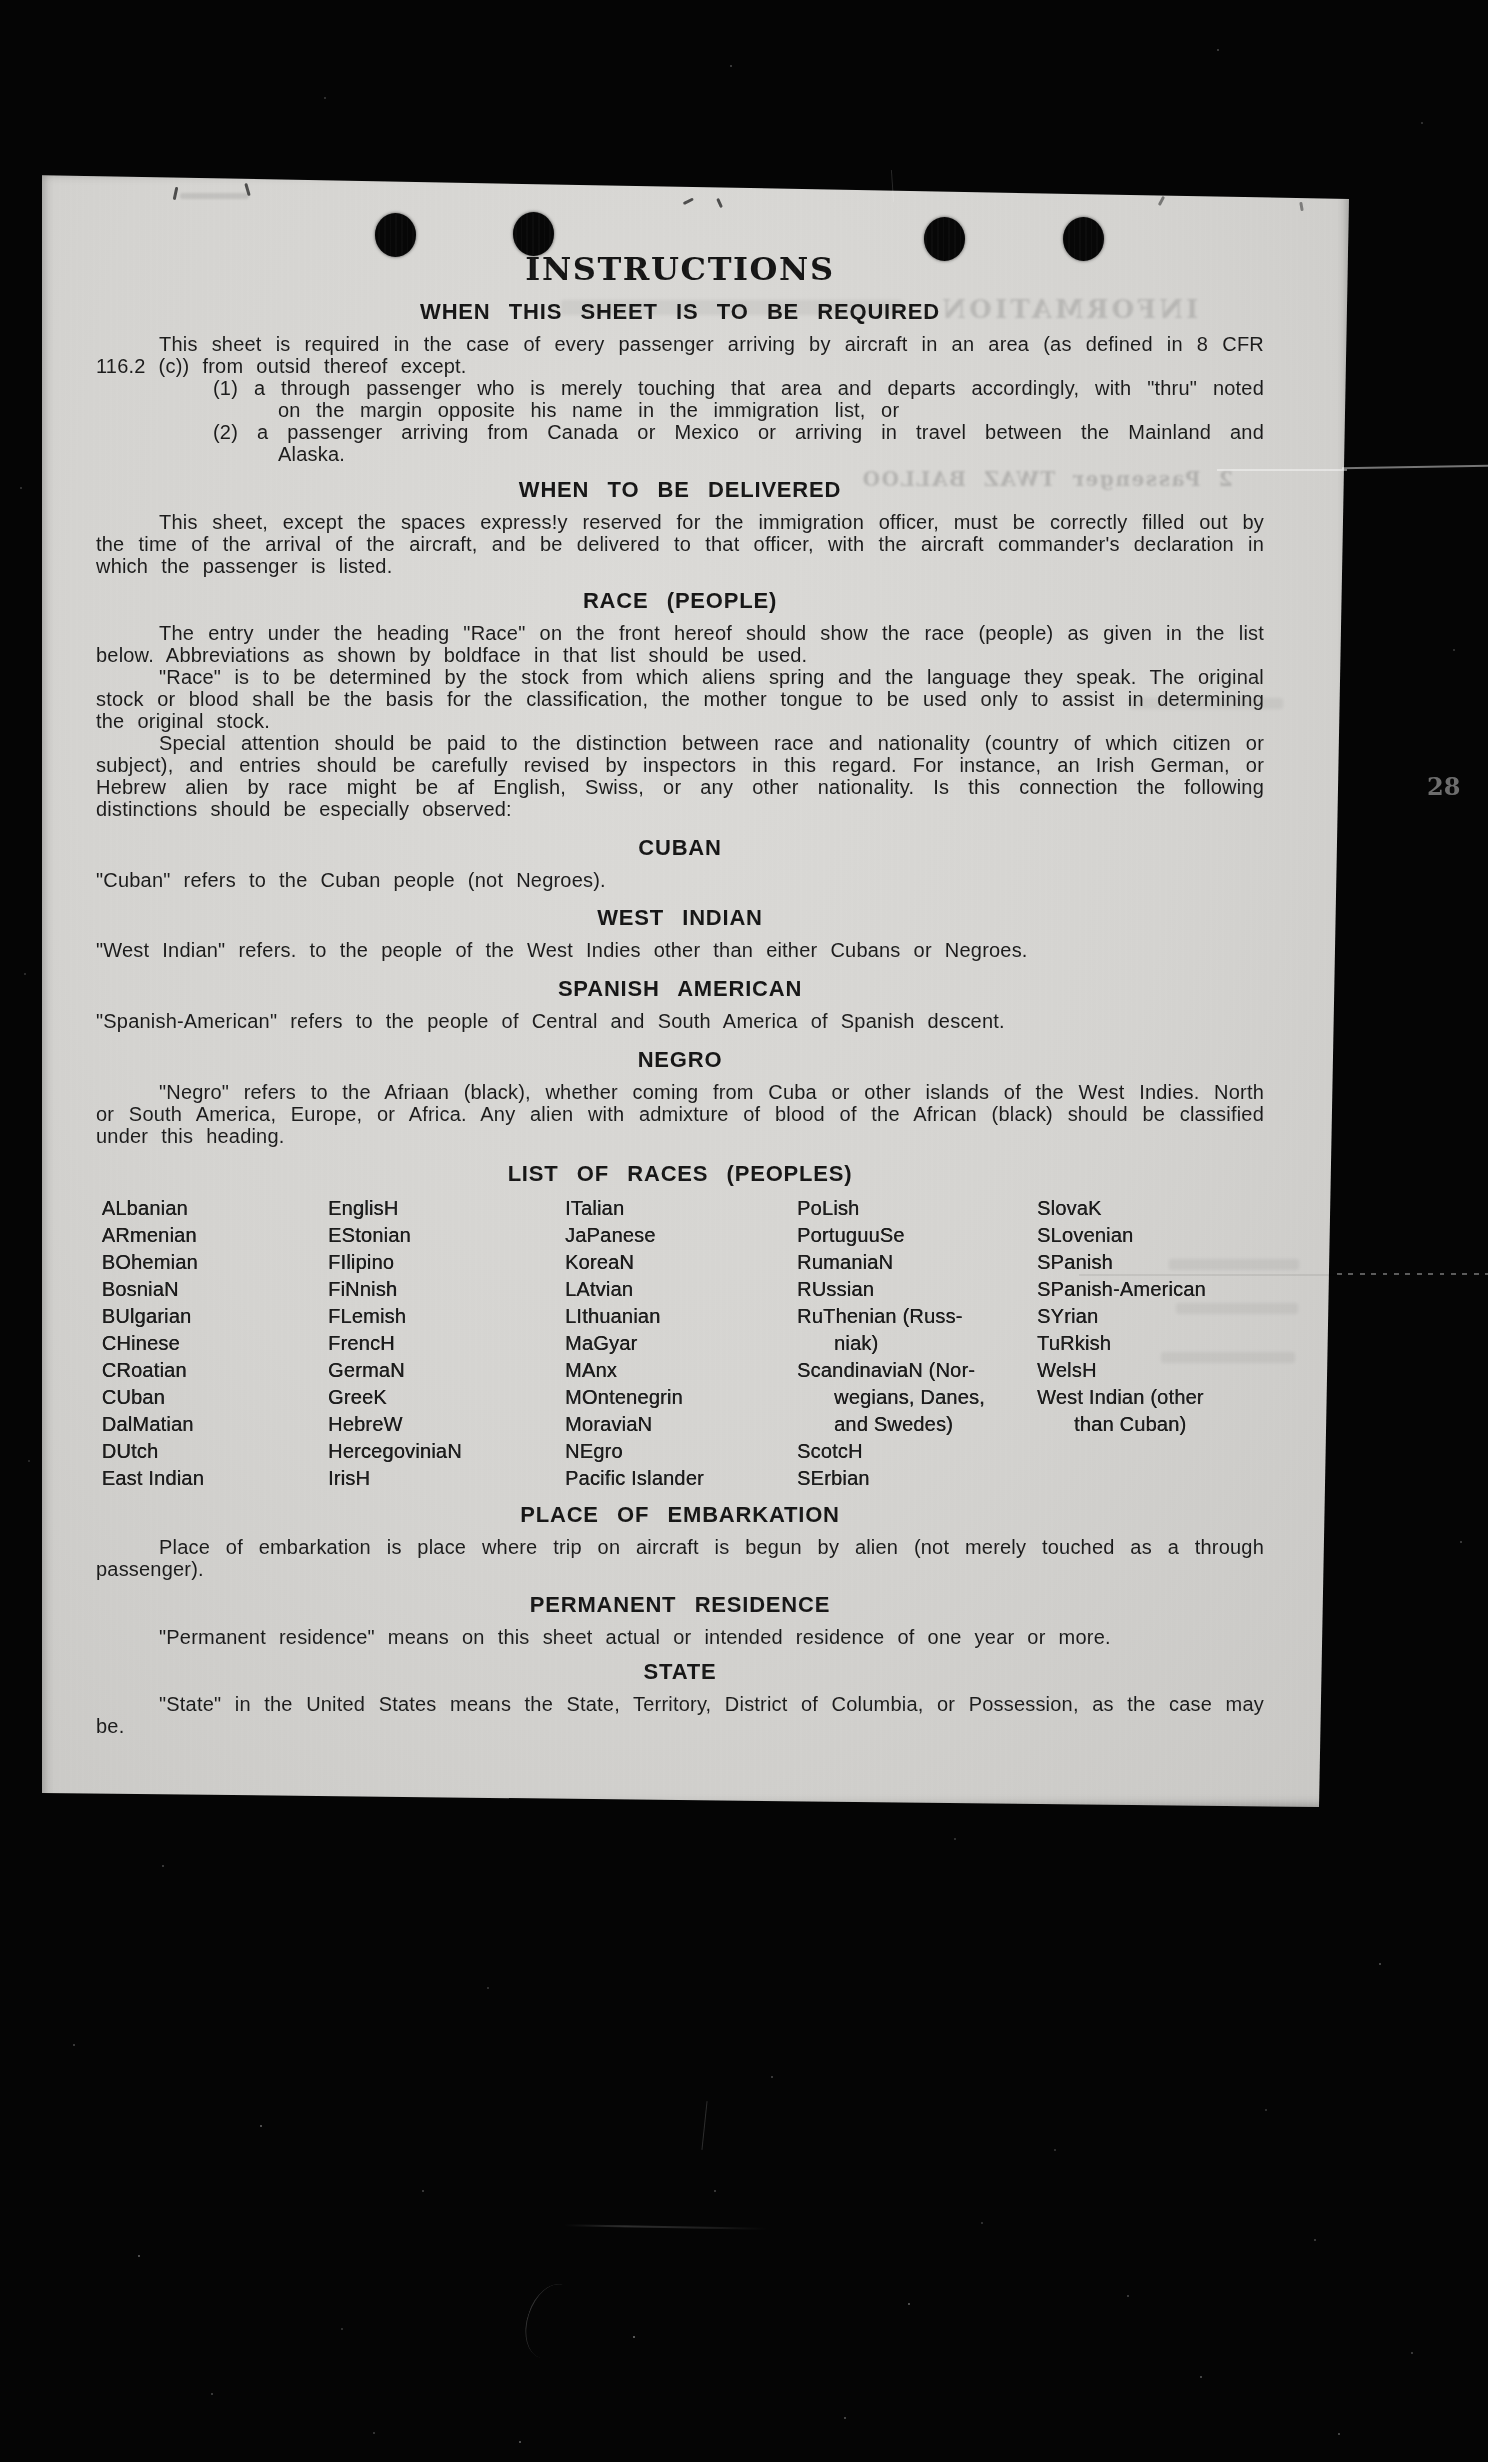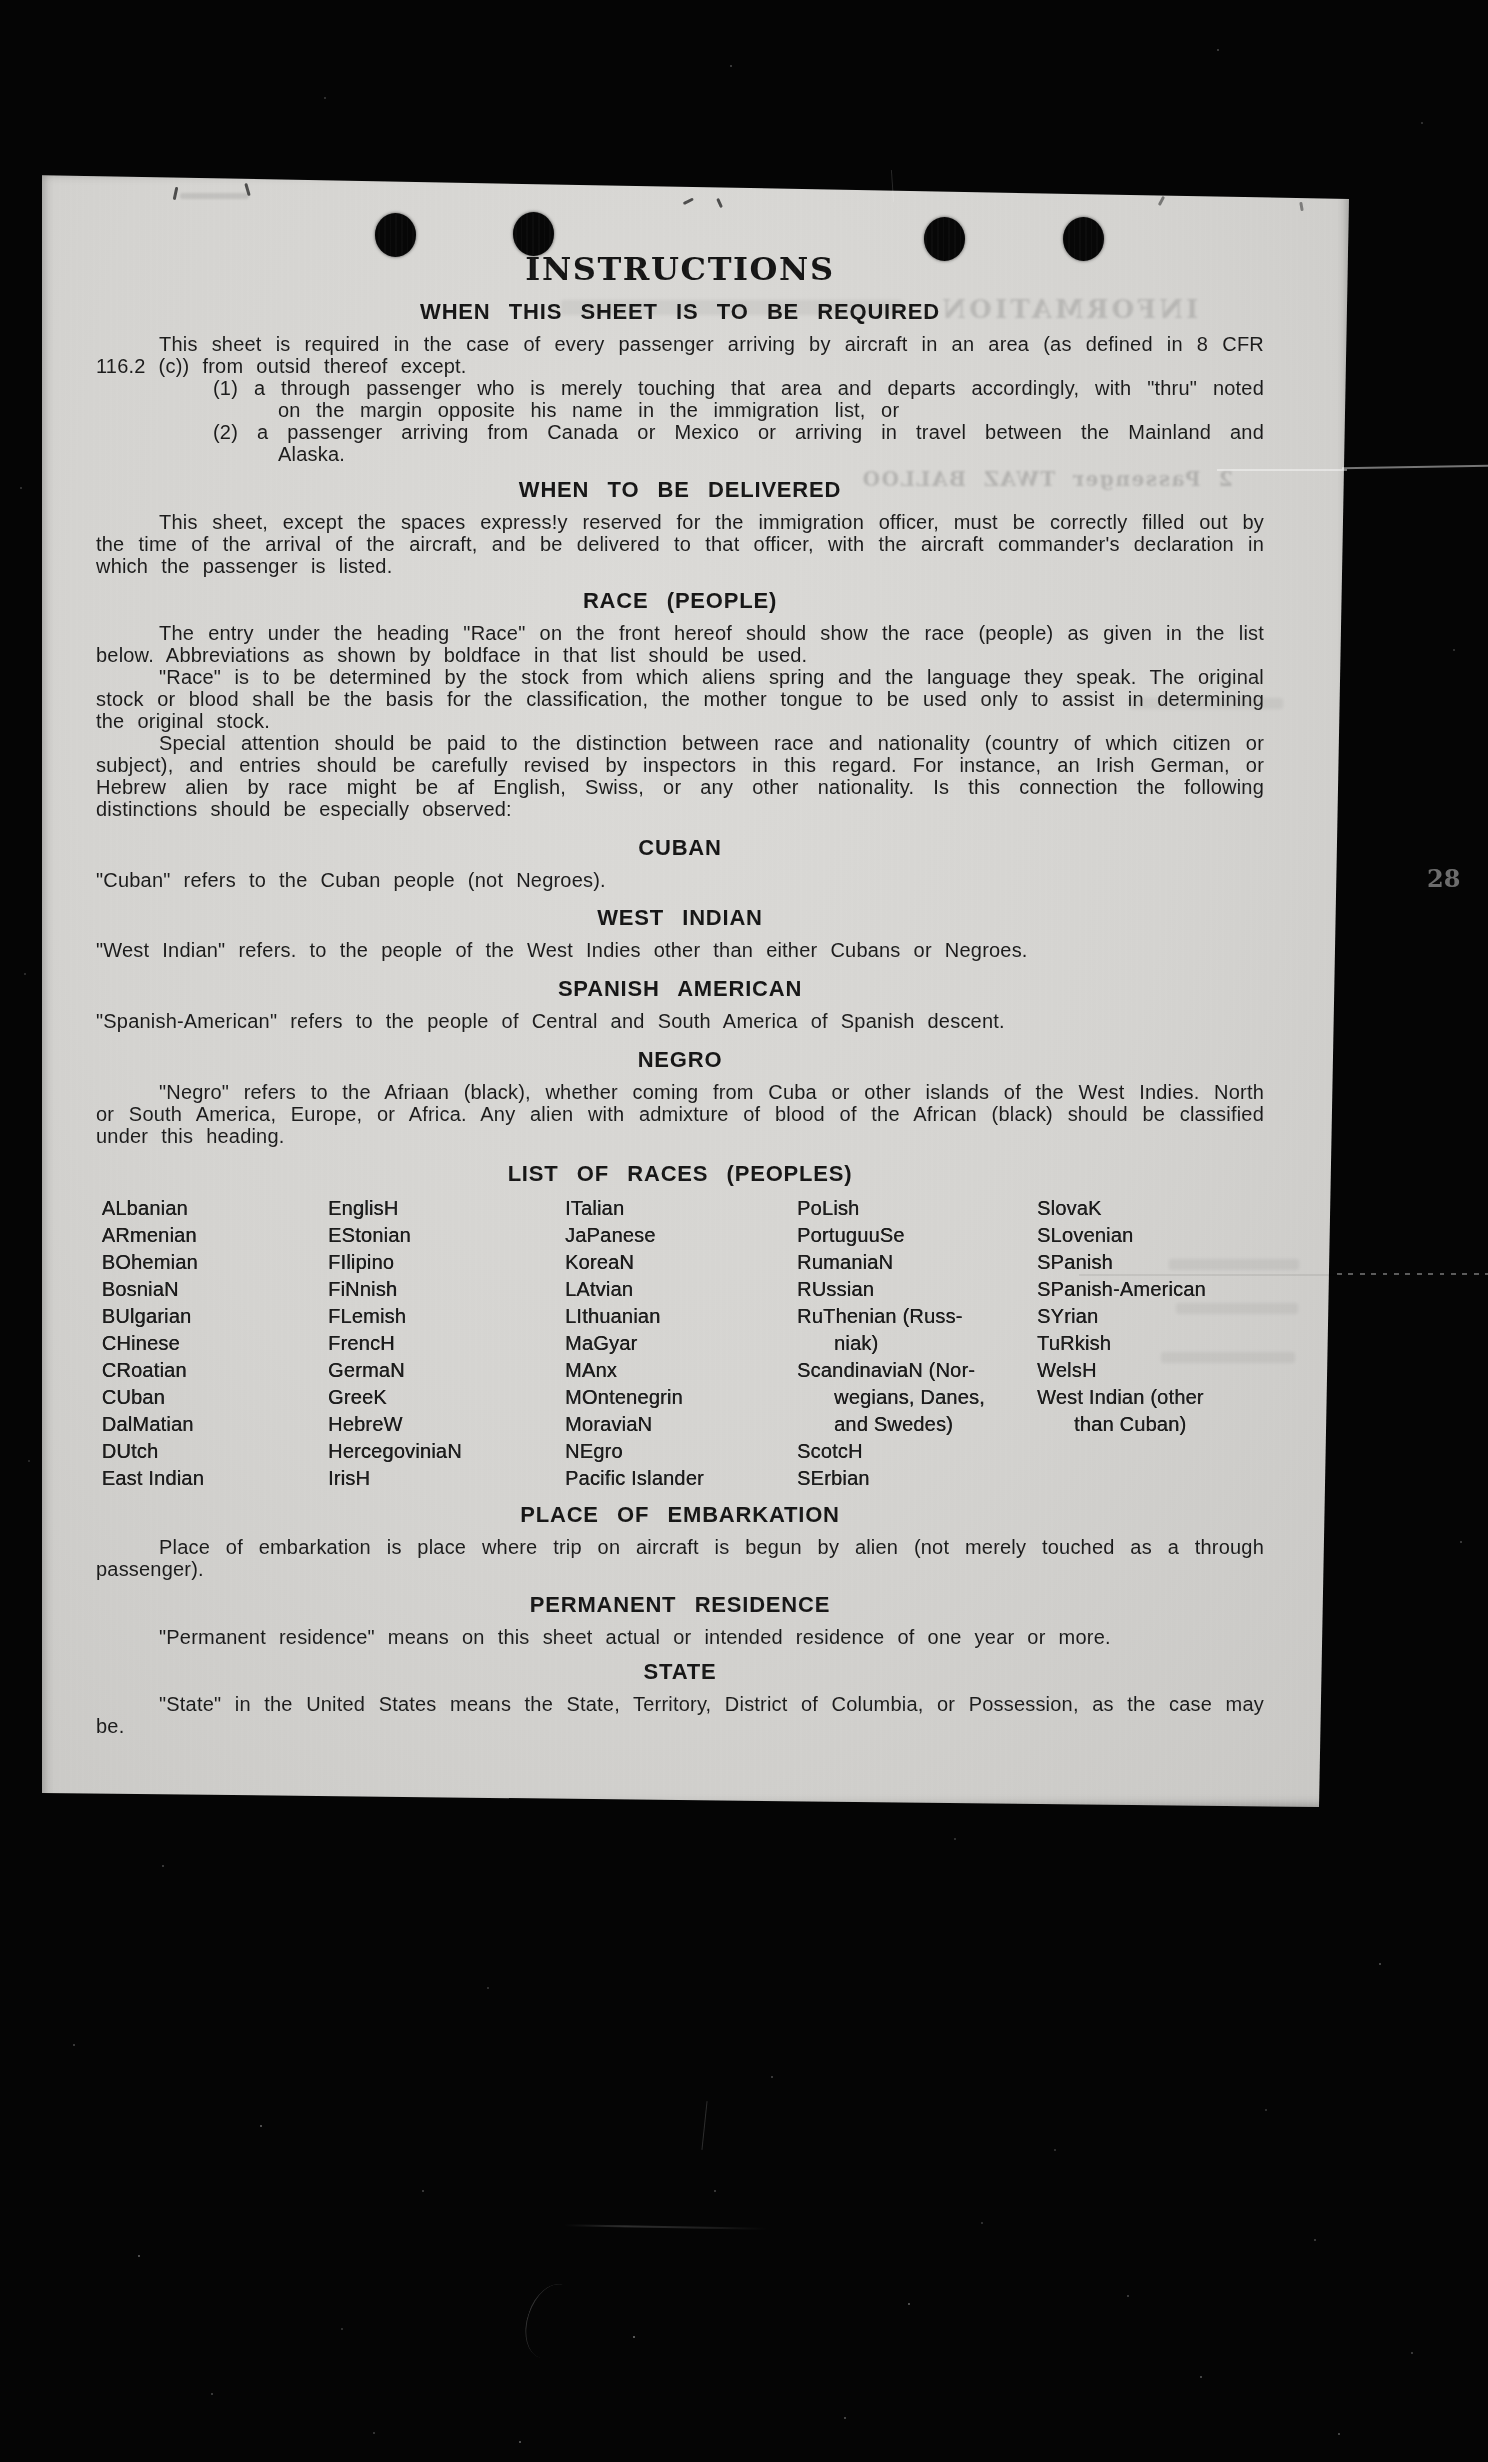--- a/index.html
+++ b/index.html
@@ -41,21 +41,21 @@
   .item{font-size:20px;line-height:22px;word-spacing:9.7px;letter-spacing:0.2px;
         padding-left:182px;text-indent:-65px;text-align:justify;}
   
   .races{position:relative;height:294px;margin-top:8px;font-size:20px;letter-spacing:0.2px;
          text-shadow:0.3px 0 0 currentColor;}
   .rcol{position:absolute;top:0;width:235px;}
   .rcol0{left:5.7px;} .rcol1{left:232px;} .rcol2{left:469px;} .rcol3{left:701px;} .rcol4{left:941px;}
   .rline{height:27px;line-height:27px;white-space:nowrap;}
   .rline.cont{padding-left:37px;}
   
-  .margin-note{position:absolute;left:1427px;top:864px;font-family:"DejaVu Serif",serif;
+  .margin-note{position:absolute;left:1427px;top:772px;font-family:"DejaVu Serif",serif;
                font-weight:bold;font-size:24px;color:rgba(195,195,195,.55);filter:blur(0.4px);}
   .scratch{position:absolute;pointer-events:none;}
   .scrA-black{left:1342px;top:466px;width:146px;height:1.6px;background:rgba(255,255,255,.45);transform:rotate(-1deg);}
   .scrA-page{left:1217px;top:469px;width:130px;height:1.6px;background:rgba(255,255,255,.85);opacity:.5;}
   .scrB-black{left:1337px;top:1273px;width:152px;height:1.6px;
               background:repeating-linear-gradient(90deg, rgba(255,255,255,.35) 0 4.9px, transparent 4.9px 11.4px);}
   .scrB-page{left:1079px;top:1274px;width:260px;height:1.6px;background:rgba(0,0,0,.07);}
   .curve{left:527px;top:2283px;width:49px;height:77px;border:none;border-left:1.6px solid rgba(255,255,255,.18);
          border-radius:50%;transform:rotate(18deg);}
   .squiggle{left:564px;top:2226px;width:203px;height:2.4px;transform:rotate(1deg);

